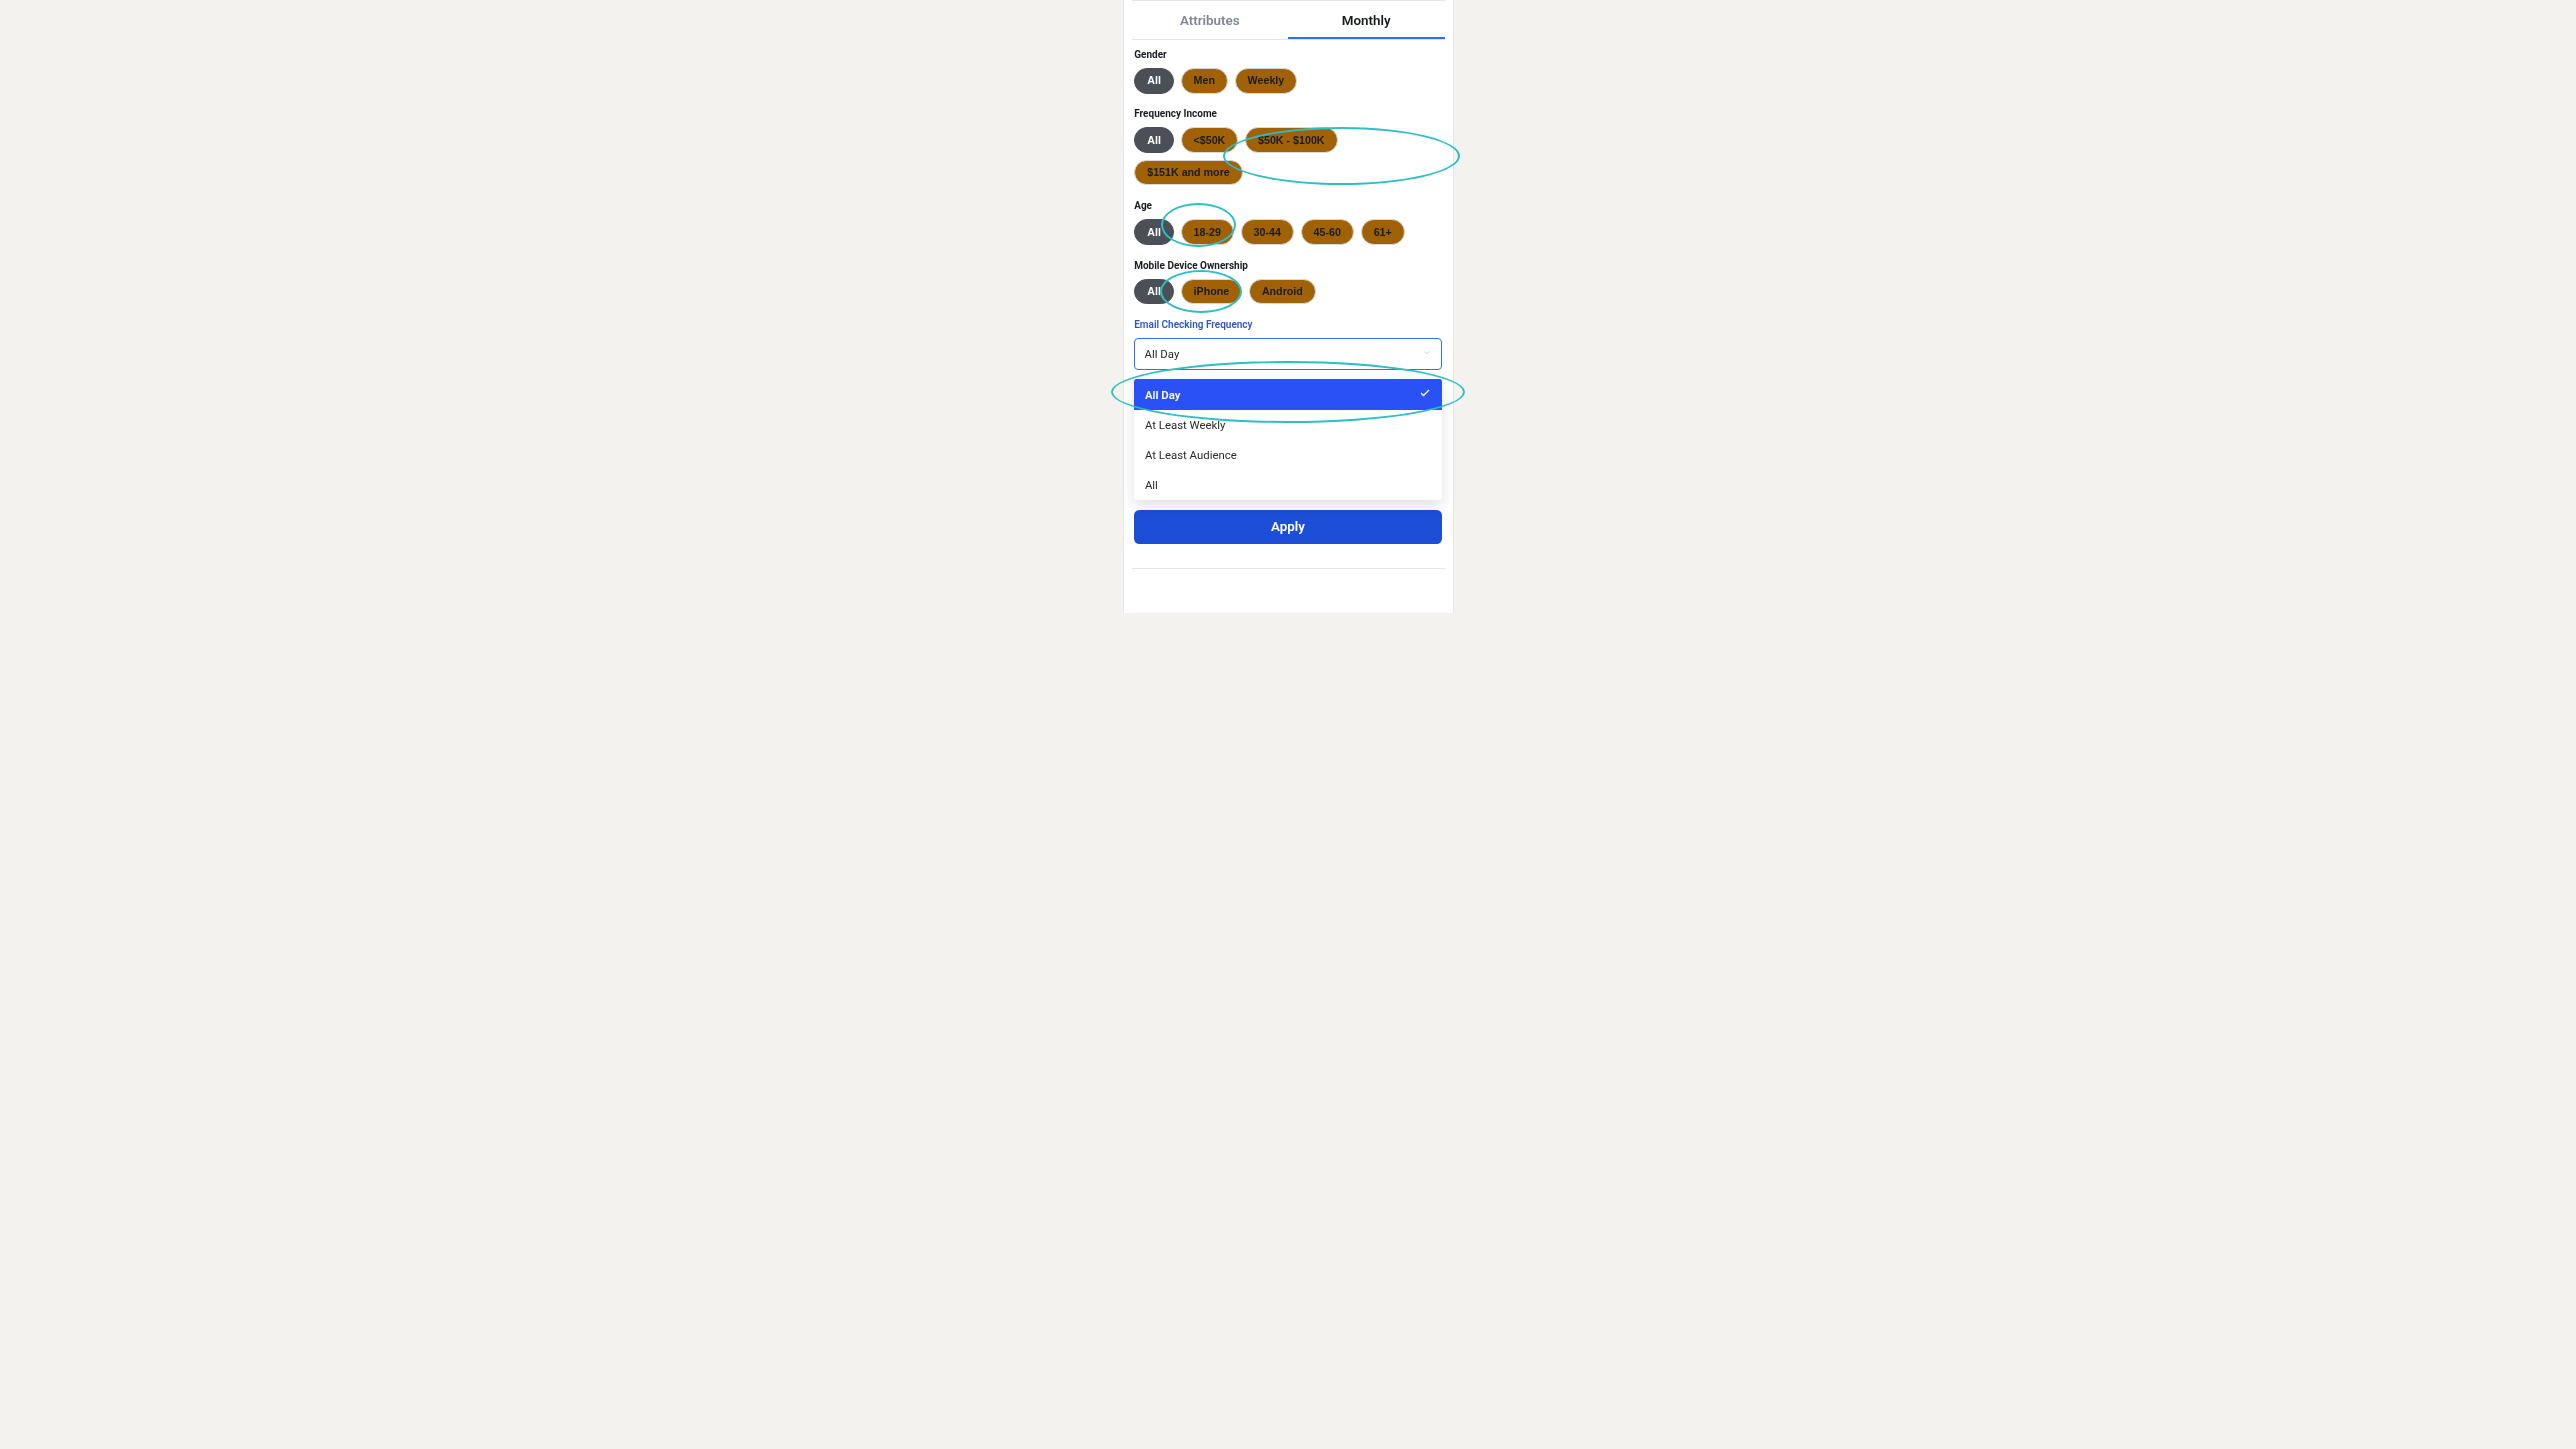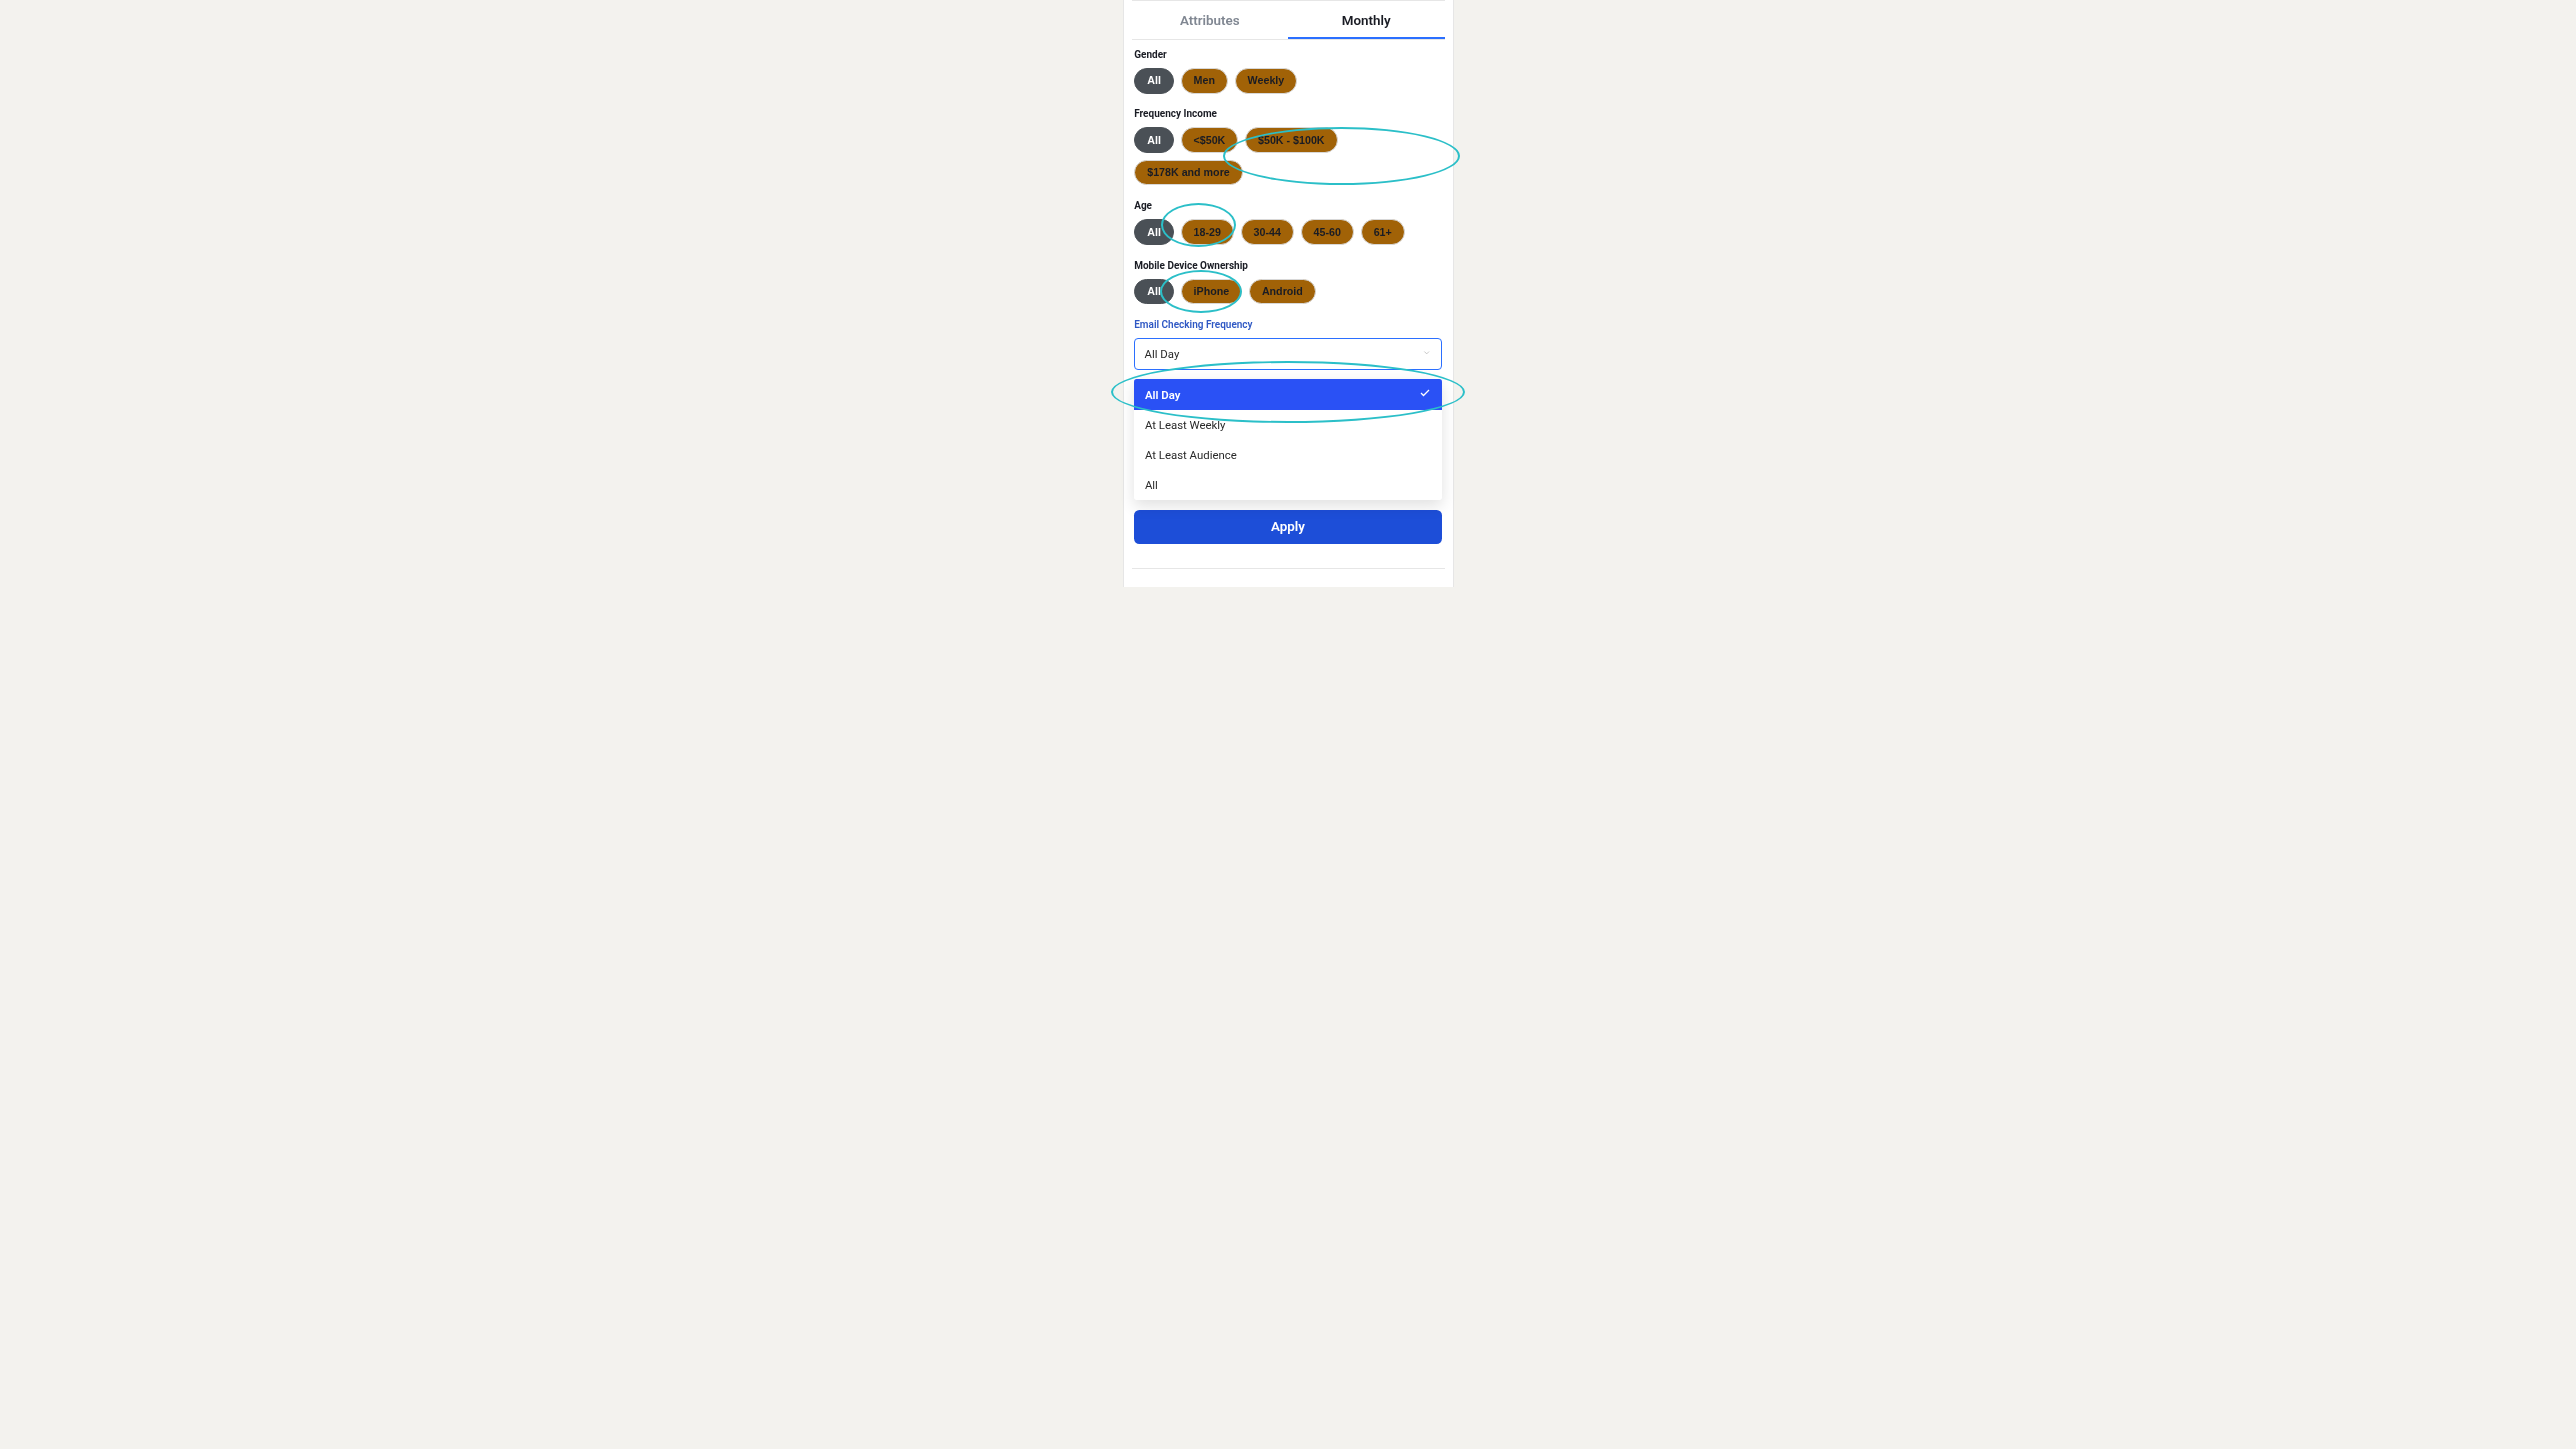--- a/index.html
+++ b/index.html
@@ -11,21 +11,21 @@
     justify-content: center;
     align-items: flex-start;
     min-height: 100vh;
   }
   .panel {
     width: 331px;
     background: #fff;
     border-left: 0.7px solid #e6e6e6;
     border-right: 0.7px solid #e6e6e6;
     position: relative;
-    padding-bottom: 19px;
+    padding-bottom: 45px;
   }
   .tabs {
     display: flex;
     border-top: 0.7px solid #e6e6e6;
     border-bottom: 0.7px solid #e6e6e6;
     margin: 0 8px;
     position: relative;
   }
   .tab {
     flex: 1;
@@ -163,21 +163,21 @@
         <button class="pill">Weekly</button>
       </div>
     </div>
 
     <div class="section">
       <div class="section-label">Frequency Income</div>
       <div class="pill-row">
         <button class="pill selected">All</button>
         <button class="pill">&lt;$50K</button>
         <button class="pill">$50K - $100K</button>
-        <button class="pill">$178K and more</button>
+        <button class="pill">$151K and more</button>
       </div>
     </div>
 
     <div class="section">
       <div class="section-label">Age</div>
       <div class="pill-row">
         <button class="pill selected">All</button>
         <button class="pill">18-29</button>
         <button class="pill">30-44</button>
         <button class="pill">45-60</button>

